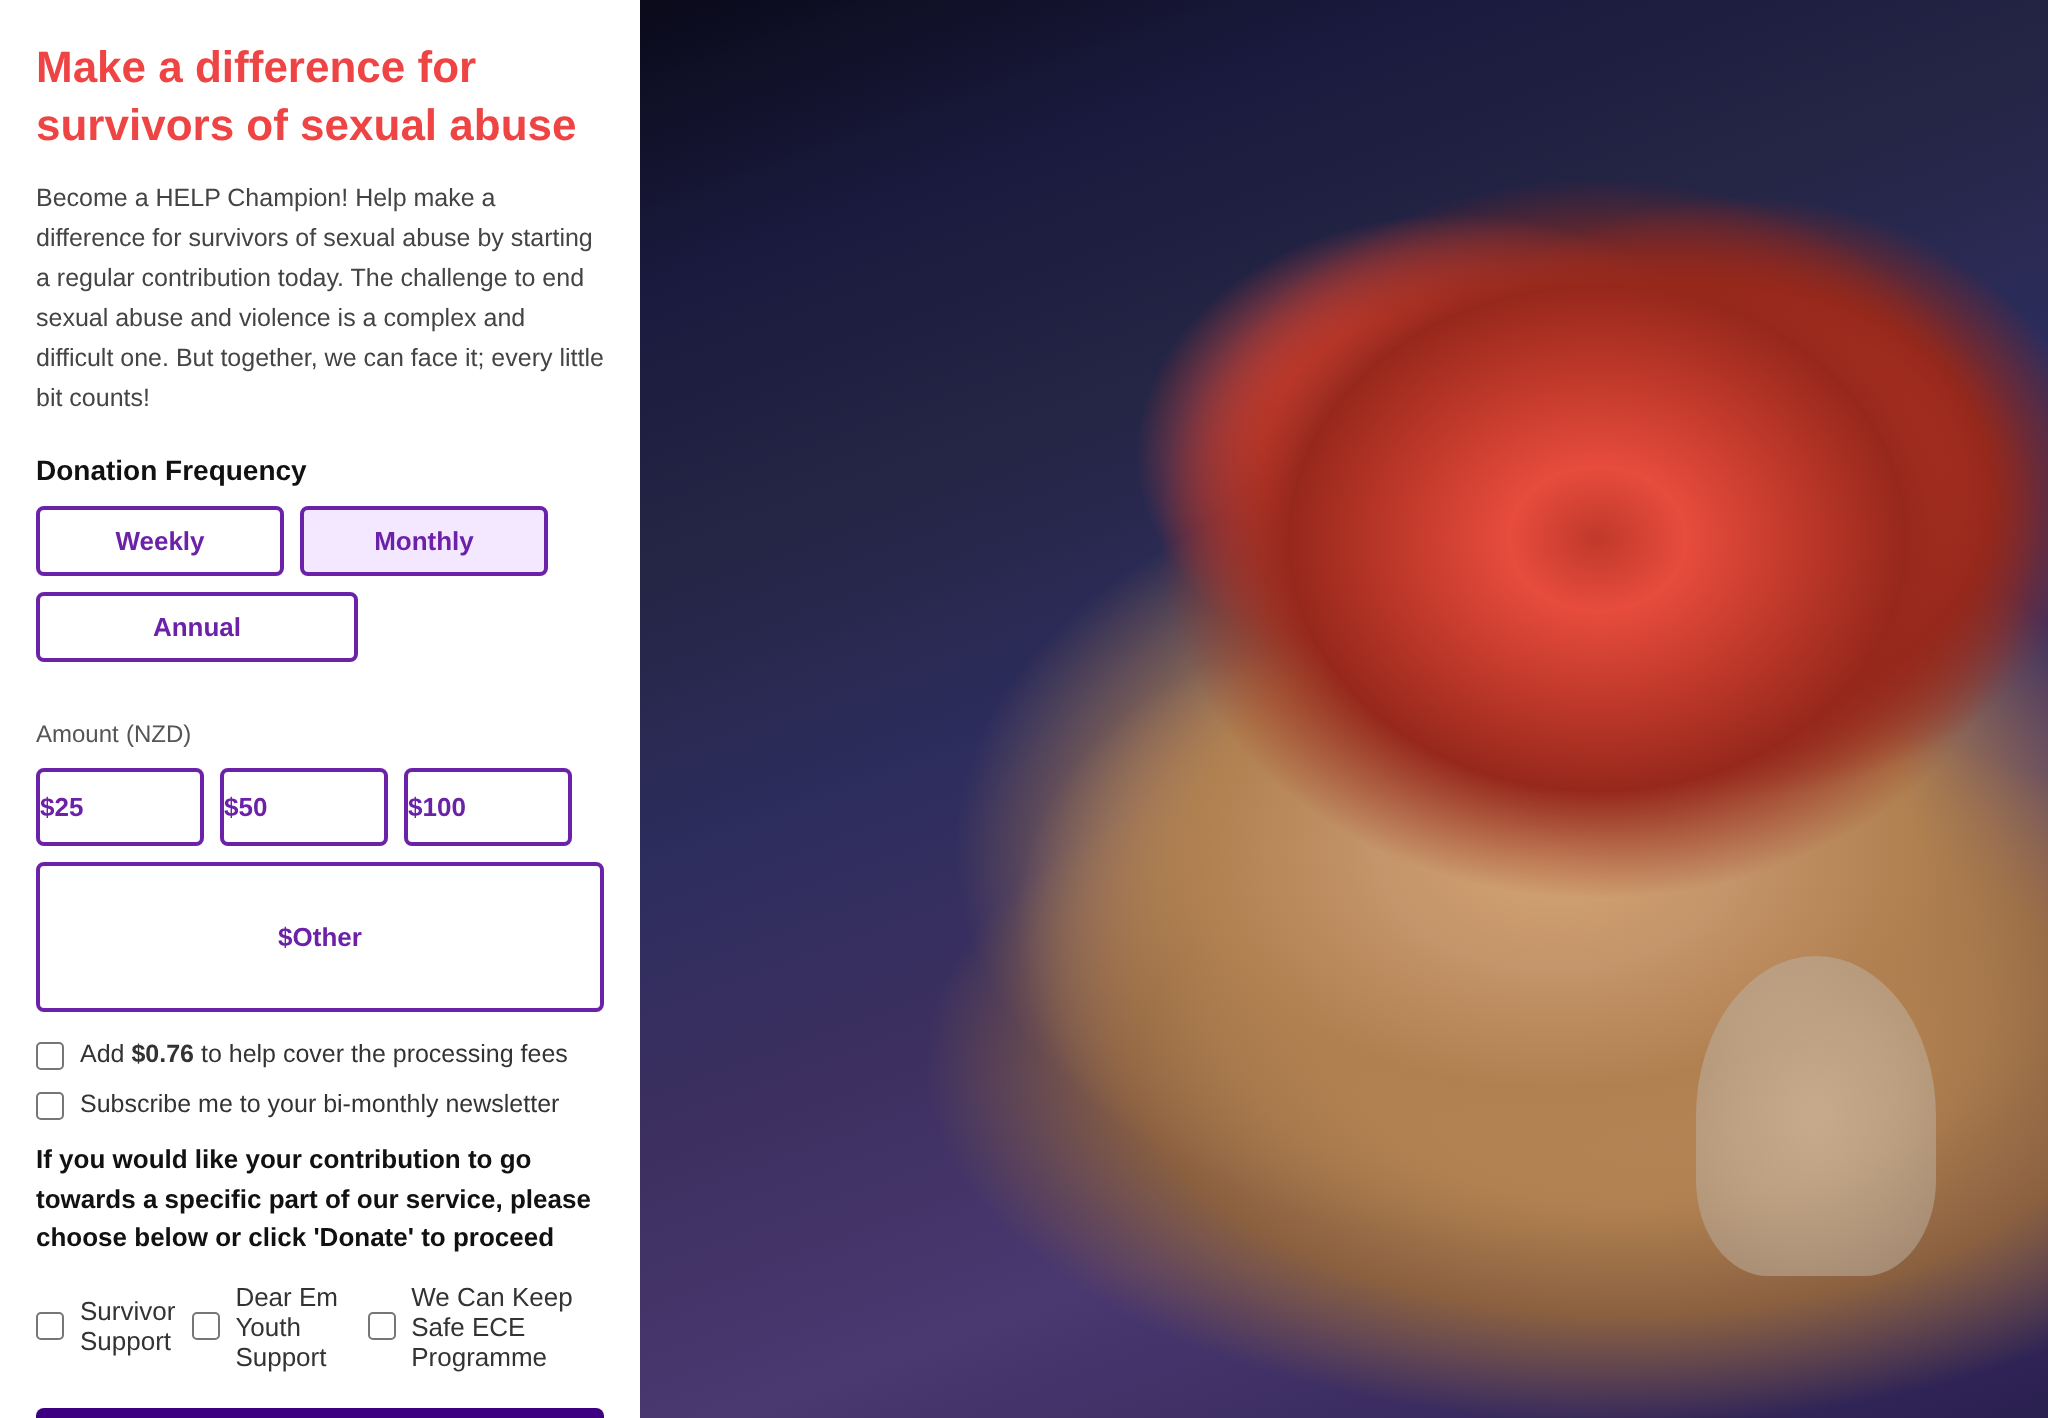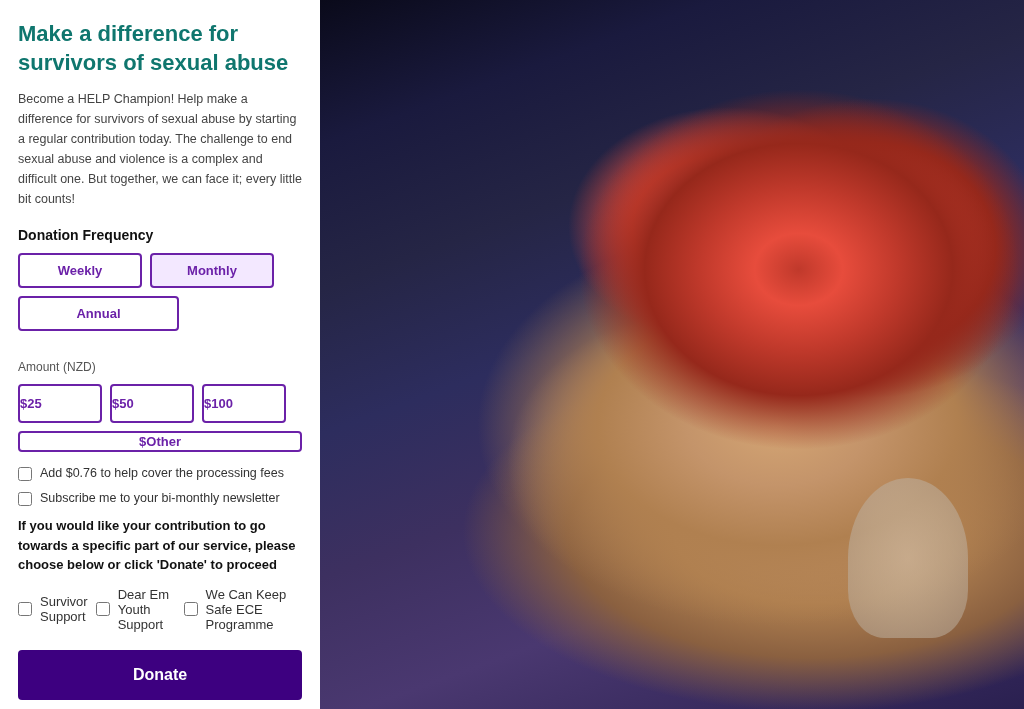--- a/index.html
+++ b/index.html
@@ -61,21 +61,21 @@
       width: 120px;
       height: 160px;
       background: radial-gradient(ellipse at center, #d4c4b0 0%, #c4b4a0 50%, #b0a090 100%);
       border-radius: 50% 50% 30% 30%;
       opacity: 0.6;
     }
 
     .page-title {
       font-size: 22px;
       font-weight: 800;
-      color: #0f766e;
+      color: #ef4444;
       line-height: 1.3;
       margin-bottom: 12px;
     }
 
     .description {
       font-size: 12.5px;
       color: #444;
       line-height: 1.6;
       margin-bottom: 18px;
     }
@@ -158,21 +158,21 @@
       cursor: pointer;
       text-align: left;
     }
 
     .other-btn {
       border: 2px solid #6b21a8;
       background: #fff;
       color: #6b21a8;
       font-size: 13px;
       font-weight: 600;
-      padding: 1px 0;
+      padding: 28px 0;
       width: 100%;
       border-radius: 4px;
       cursor: pointer;
       text-align: center;
       margin-bottom: 14px;
     }
 
     .checkbox-row {
       display: flex;
       align-items: flex-start;
@@ -185,21 +185,21 @@
     .checkbox-row input[type="checkbox"] {
       width: 14px;
       height: 14px;
       margin-top: 1px;
       flex-shrink: 0;
       cursor: pointer;
       accent-color: #6b21a8;
     }
 
     .checkbox-row .bold {
-      font-weight: 400;
+      font-weight: 700;
     }
 
     .specific-text {
       font-size: 13px;
       font-weight: 700;
       color: #111;
       line-height: 1.5;
       margin-bottom: 12px;
     }
 

